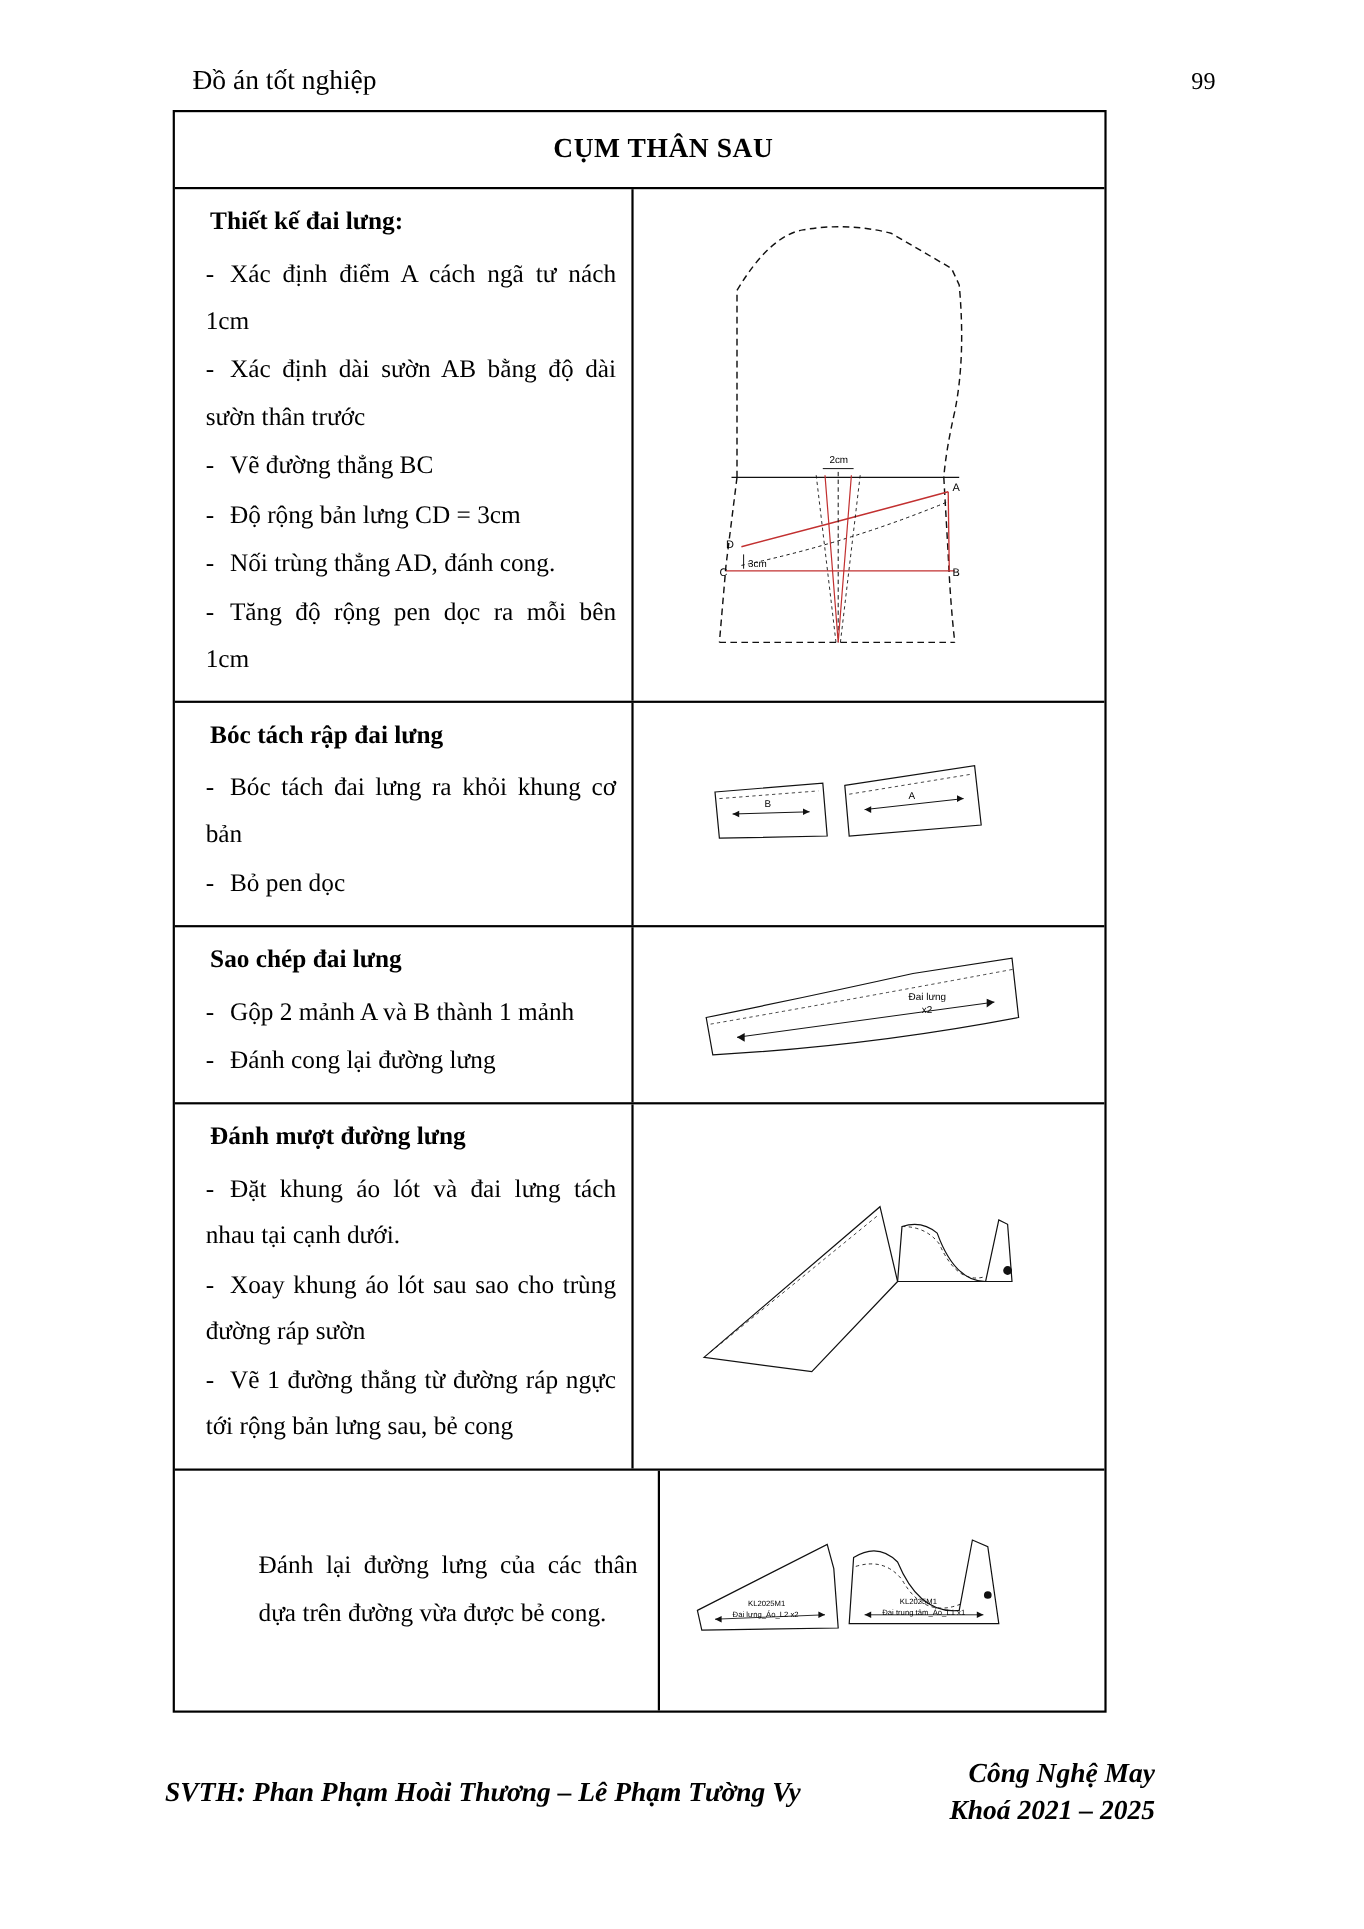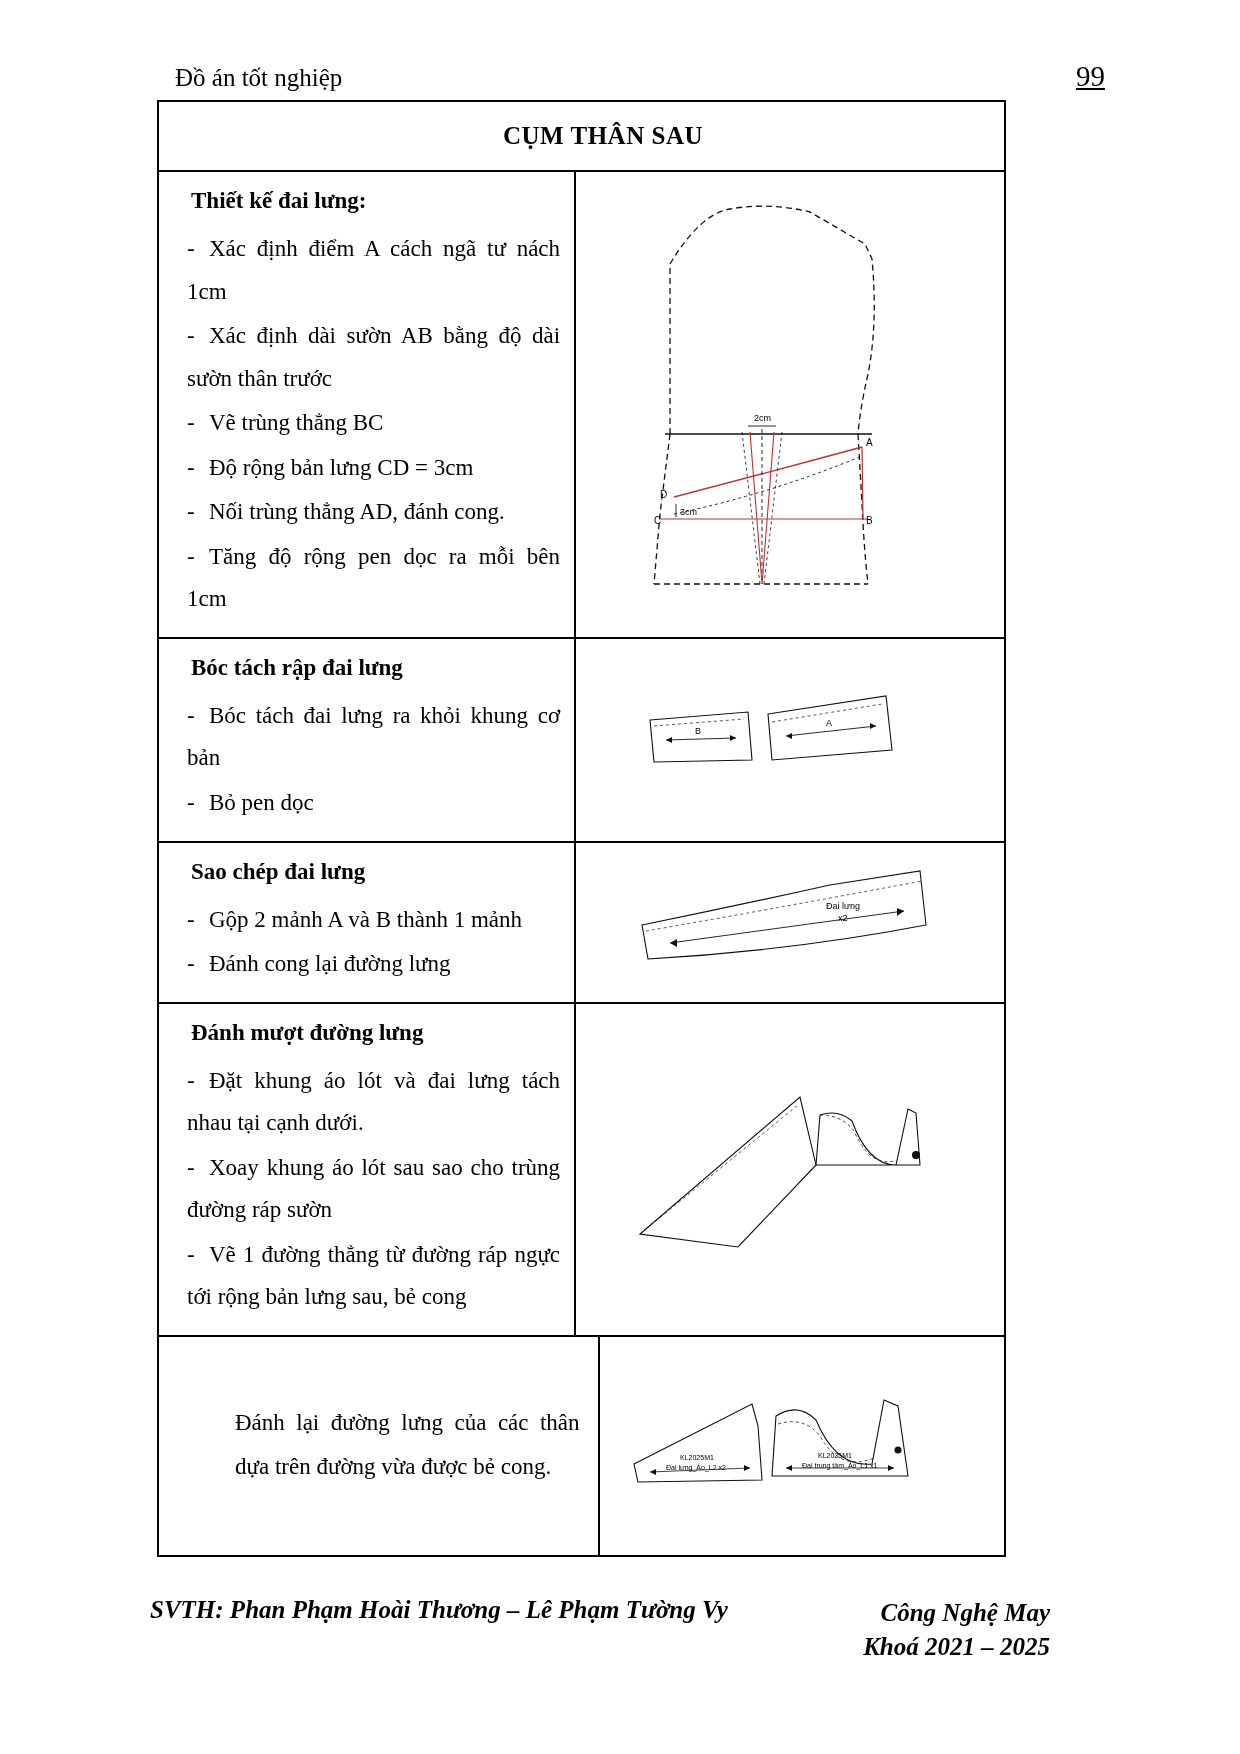--- a/index.html
+++ b/index.html
@@ -32,22 +32,21 @@
     justify-content: space-between;
     align-items: baseline;
     font-size: 25px;
   }
   .header-left {
     font-family: "Liberation Serif", serif;
     font-size: 25px;
   }
   .header-right {
     font-family: "Liberation Serif", serif;
-    font-size: 29px;
-    text-decoration: underline;
+    font-size: 22px;
   }
   
   .table {
     position: absolute;
     left: 157px;
     top: 100px;
     width: 849px;
     border: 2px solid #000;
     box-sizing: border-box;
   }
@@ -119,21 +118,21 @@
   .r5 { min-height: 218px; }
   .r5 .cell-text { display: flex; align-items: center; margin-left: 44px; }
   
   .footer {
     position: absolute;
     left: 150px;
     top: 1596px;
     width: 900px;
     display: flex;
     justify-content: space-between;
-    align-items: flex-start;
+    align-items: center;
     font-style: italic;
     font-weight: bold;
     font-size: 25px;
   }
   .footer-right {
     text-align: right;
     line-height: 1.35;
   }
   svg { display: block; }
 </style>
@@ -152,21 +151,21 @@
     <div class="title-row">
       <div class="title-text">CỤM THÂN SAU</div>
     </div>
 
     <div class="row r1">
       <div class="cell-text">
         <div class="sec-head">Thiết kế đai lưng:</div>
         <ul class="bullets">
           <li><span class="dash">-</span><span>Xác định điểm A cách ngã tư nách 1cm</span></li>
           <li><span class="dash">-</span><span>Xác định dài sườn AB bằng độ dài sườn thân trước</span></li>
-          <li><span class="dash">-</span><span>Vẽ trùng thẳng BC</span></li>
+          <li><span class="dash">-</span><span>Vẽ đường thẳng BC</span></li>
           <li><span class="dash">-</span><span>Độ rộng bản lưng CD = 3cm</span></li>
           <li><span class="dash">-</span><span>Nối trùng thẳng AD, đánh cong.</span></li>
           <li><span class="dash">-</span><span>Tăng độ rộng pen dọc ra mỗi bên 1cm</span></li>
         </ul>
       </div>
       <div class="cell-fig">
         <svg width="360" height="400" viewBox="0 0 360 400">
 
           <path d="M60 230 L60 60 Q90 10 120 5 Q160 -2 200 8 L255 40 L262 55
                    Q268 120 258 170 Q250 205 248 230" fill="none" stroke="#111" stroke-width="1.3" stroke-dasharray="6 4"></path>

